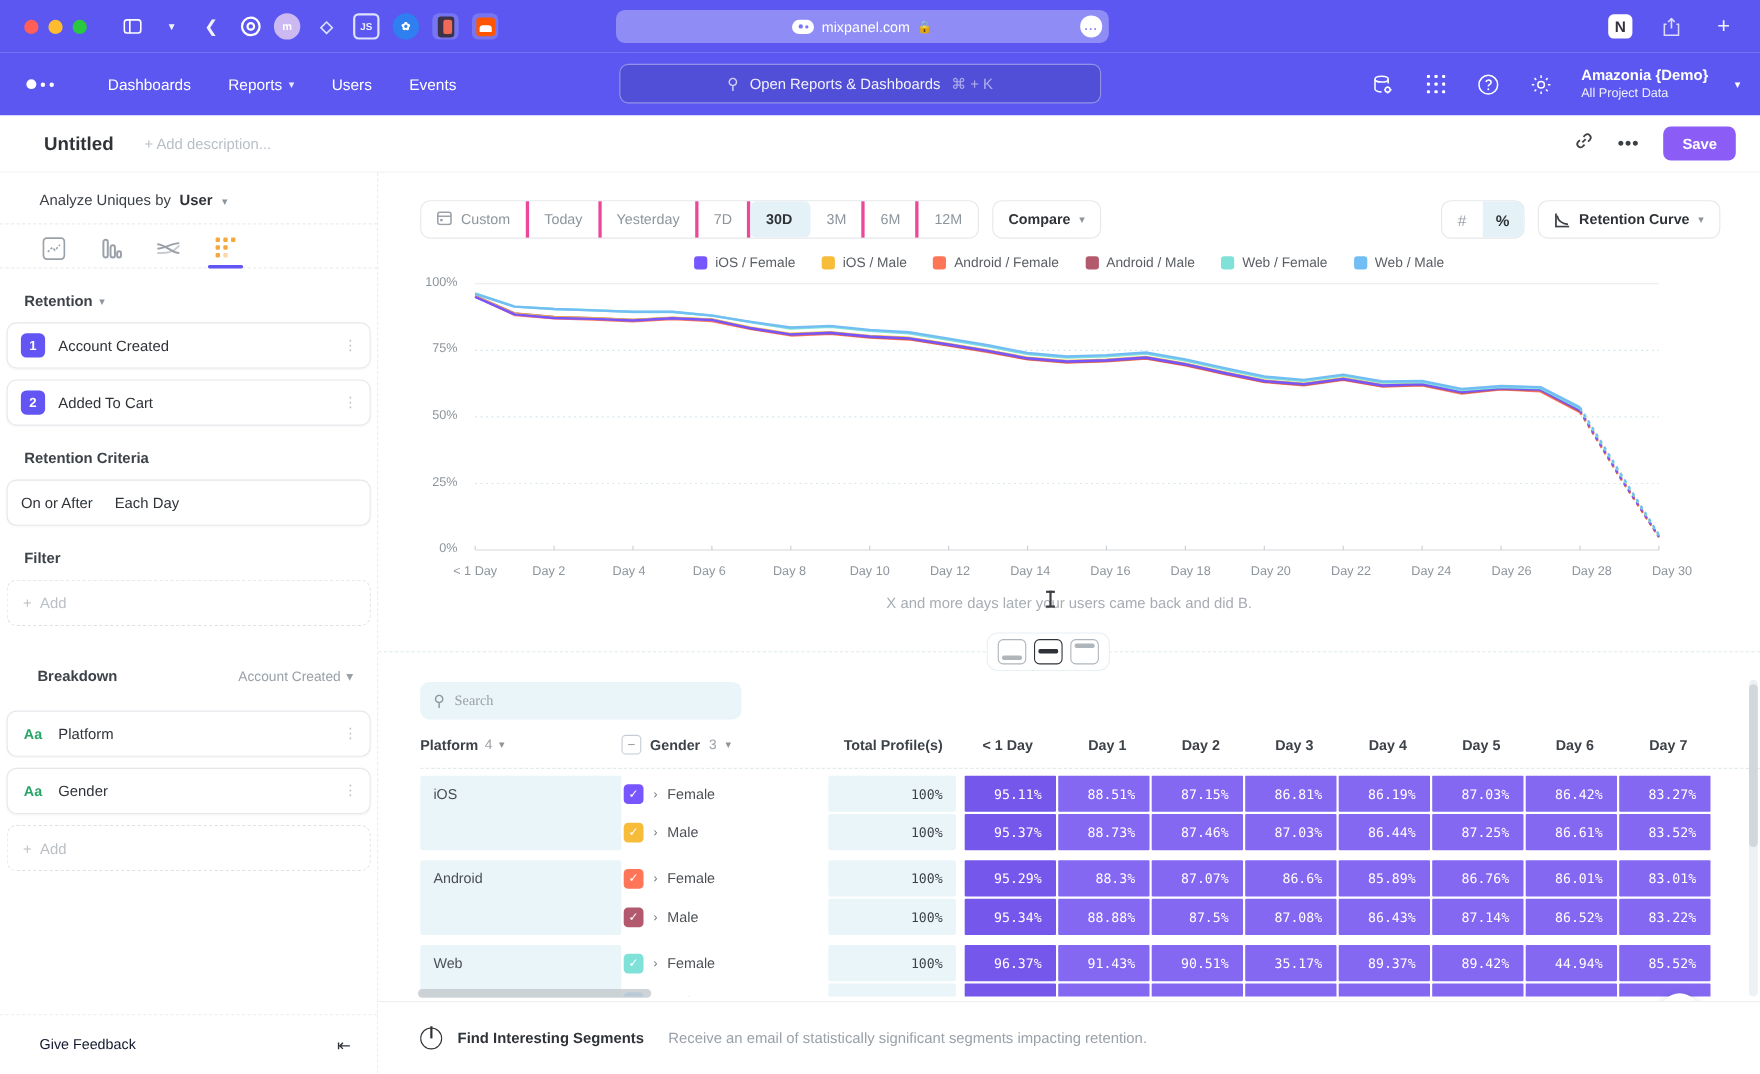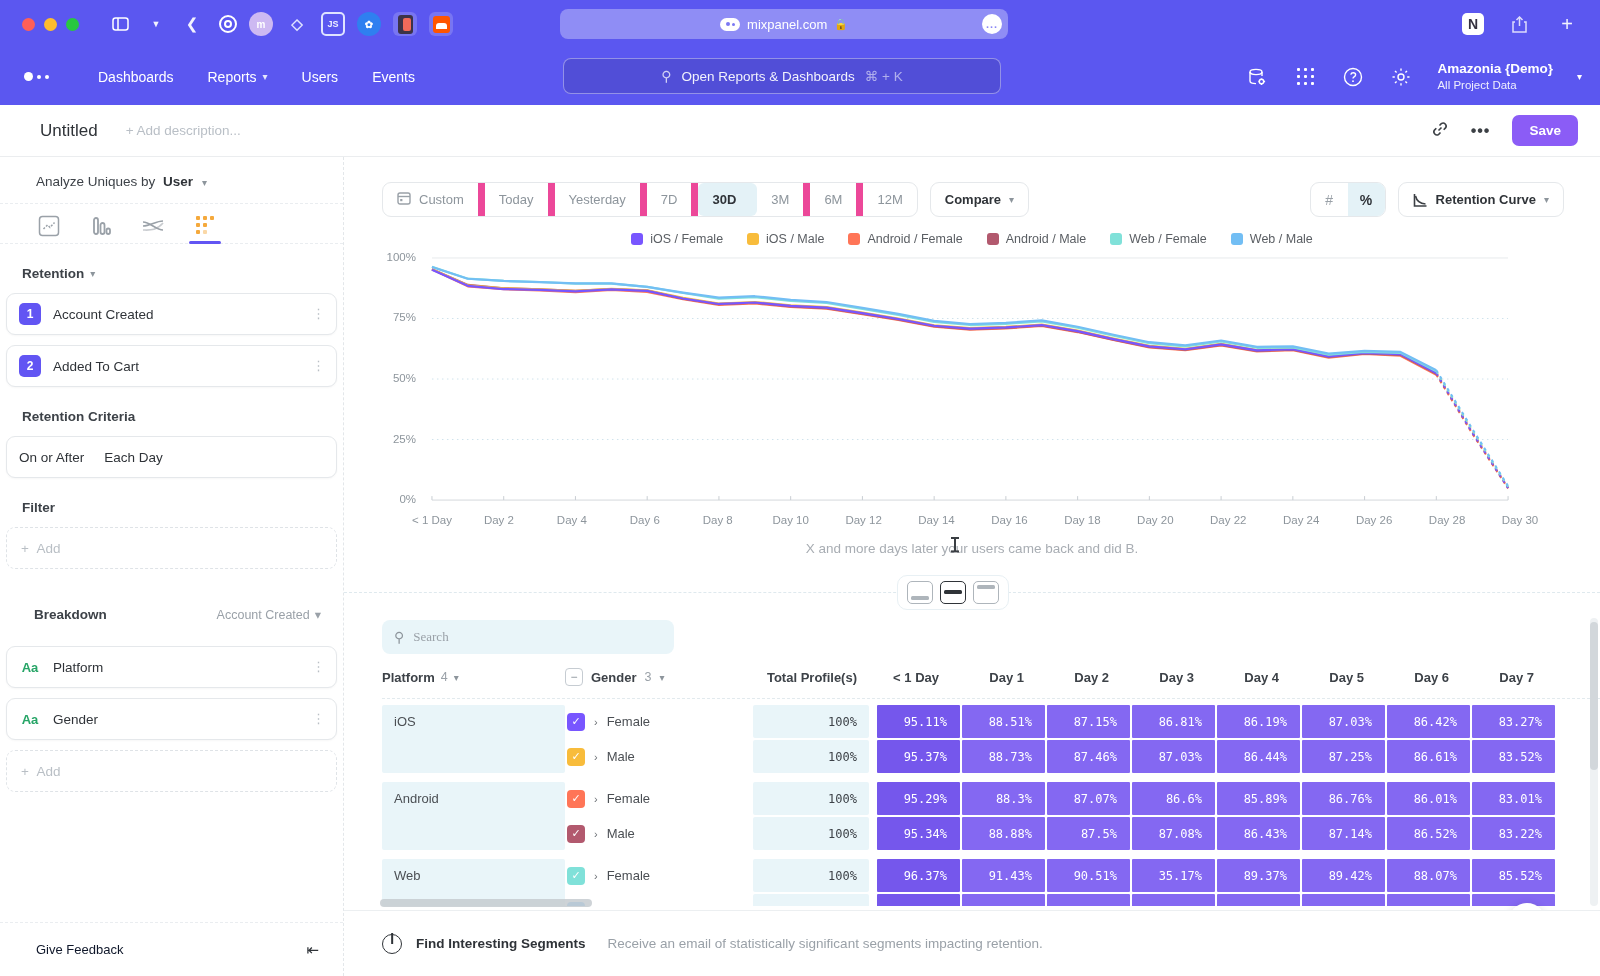--- a/index.html
+++ b/index.html
@@ -52,21 +52,21 @@
   .appnav-right { position:absolute; right:18px; top:0; height:57px; display:flex; align-items:center; gap:24px; }
   .an-ic { color:#fff; font-size:17px; width:24px; text-align:center; }
   .an-ic svg { display:block; margin:auto; }
   .project { color:#fff; text-align:left; line-height:1.25; }
   .project .p1 { font-size:13.5px; font-weight:bold; }
   .project .p2 { font-size:11.5px; opacity:.9; }
   .proj-chev { color:#fff; font-size:10px; }
 
   
   .rheader { position:absolute; top:105px; left:0; right:0; height:52px; background:#fff; border-bottom:1px solid #ebedef; display:flex; align-items:center; }
-  .rtitle { font-size:17px; font-weight:normal; color:#2f3338; margin-left:40px; }
+  .rtitle { font-size:17px; font-weight:bold; color:#2f3338; margin-left:40px; }
   .rdesc { font-size:13.5px; color:#b9bfc6; margin-left:28px; }
   .rheader-right { position:absolute; right:22px; display:flex; align-items:center; gap:22px; }
   .icon-link svg, .icon-link { color:#3c4045; }
   .dots3 { color:#3c4045; font-size:16px; letter-spacing:1px; font-weight:bold; }
   .save-btn { background:#8b5cf6; color:#fff; font-size:13.5px; font-weight:bold; border:none; border-radius:7px; padding:8px 17px; }
 
   
   .sidebar { position:absolute; top:157px; left:0; width:344px; bottom:0; background:#fff; border-right:1px dashed #e3e7ea; }
   .sb-row1 { padding:17px 36px 14px; font-size:13.5px; color:#3d4248; border-bottom:1px dashed #eaedf0; }
   .sb-row1 b { font-weight:bold; color:#2f3338; margin-left:4px; }
@@ -88,21 +88,21 @@
   .bk-head { display:flex; align-items:center; justify-content:space-between; margin:26px 16px 12px; }
   .bk-scope { font-size:12.5px; color:#9aa1a8; display:flex; align-items:center; gap:5px; }
   .sb-footer { position:absolute; bottom:0; left:0; right:0; height:54px; border-top:1px dashed #eaedf0; display:flex; align-items:center; justify-content:space-between; padding:0 24px 0 36px; }
   .gf { color:#0f172a; font-size:13px; }
   .collapse-ic { color:#2f3338; font-size:15px; }
 
   
   .main { position:absolute; top:157px; left:344px; right:0; bottom:0; background:#fff; }
   .controls-row { position:absolute; top:25px; left:38px; right:36px; display:flex; justify-content:space-between; align-items:center; }
   .seg-group { display:flex; align-items:center; border:1px solid #e5e8eb; border-radius:9px; height:35px; background:#fff; }
-  .seg-item { font-size:13px; color:#8d959c; padding:0 14px; height:100%; display:flex; align-items:center; gap:8px; border-right:7px solid #ec4899; }
+  .seg-item { font-size:13px; color:#8d959c; padding:0 14px; height:100%; display:flex; align-items:center; gap:8px; border-right:3px solid #ec4899; }
   .seg-item:last-child { border-right:none; }
   .seg-item.active { background:#e4f2f7; color:#2f3338; font-weight:bold; border-radius:6px; border-right-color:transparent; }
   .cal-ic { color:#9aa1a8; }
   .btn-plain { display:flex; align-items:center; gap:8px; border:1px solid #e5e8eb; border-radius:9px; height:35px; padding:0 14px; font-size:13px; color:#2f3338; font-weight:bold; background:#fff; }
   .btn-plain .chev { color:#8d959c; font-size:10px; font-weight:normal; }
   .right-controls { display:flex; align-items:center; gap:12px; }
   .np-group { display:flex; border:1px solid #e5e8eb; border-radius:9px; height:35px; overflow:hidden; }
   .np-item { width:37px; display:flex; align-items:center; justify-content:center; font-size:14px; color:#9aa1a8; }
   .np-item.active { background:#e4f2f7; color:#2f3338; font-weight:bold; }
 
@@ -685,21 +685,21 @@
                 <span class="g-lbl">Female</span>
               </div>
               <div class="total-cell">100%</div>
               <div class="vals">
                 <div class="vcell first">96.37%</div>
                 <div class="vcell">91.43%</div>
                 <div class="vcell">90.51%</div>
                 <div class="vcell">35.17%</div>
                 <div class="vcell">89.37%</div>
                 <div class="vcell">89.42%</div>
-                <div class="vcell">88.07%</div>
+                <div class="vcell">44.94%</div>
                 <div class="vcell">85.52%</div>
               </div>
             </div>
             <div class="trow">
               <div class="gender-cell">
                 <span class="cb" style="background: rgb(114, 190, 244);">✓</span>
                 <span class="g-chev">›</span>
                 <span class="g-lbl">Male</span>
               </div>
               <div class="total-cell">100%</div>

